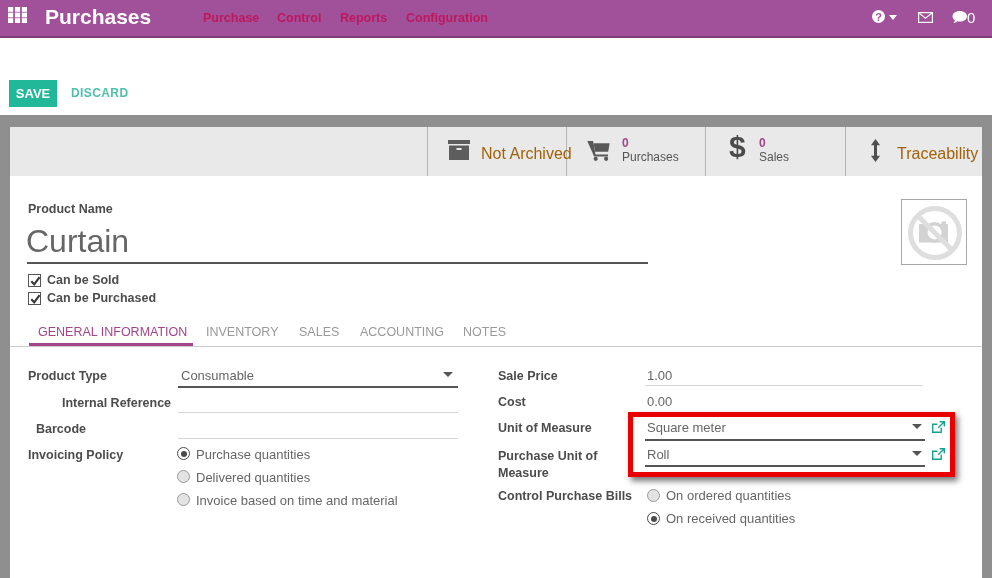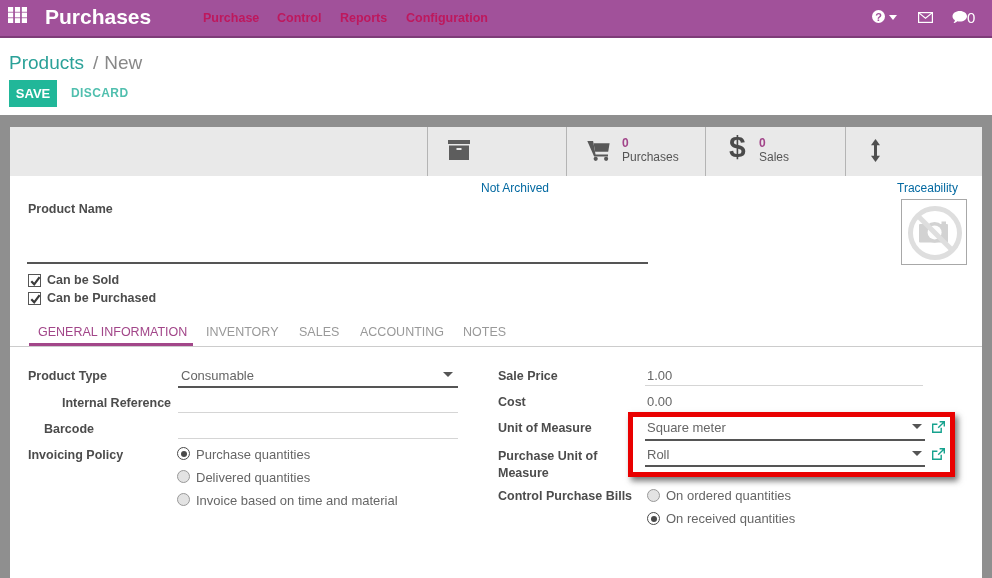--- a/index.html
+++ b/index.html
@@ -22,21 +22,21 @@
 #savebtn { position:absolute; left:9px; top:80px; width:48px; height:27px; background:#21b799; color:#fff; font-size:13px; font-weight:bold; text-align:center; line-height:27px; }
 #discard { position:absolute; left:71px; top:80px; height:27px; line-height:27px; color:#50bfae; font-size:12px; font-weight:bold; letter-spacing:0.4px; }
 
 
 #content { position:absolute; left:0; top:115px; width:992px; height:463px; background:#8f8f8f; }
 #sheet { position:absolute; left:10px; top:127px; width:972px; height:451px; background:#fff; }
 
 
 #statusbar { position:absolute; left:10px; top:127px; width:972px; height:49px; background:#e9e9e9; }
 .sb-btn { position:absolute; top:127px; height:49px; border-left:1px solid #b4b4b4; }
-.sb-text { color:#0369a1; font-size:12px;margin-top:36px; }
+.sb-text { color:#a16207; font-size:16px; }
 .stat-num { color:#a2458a; font-size:12px; font-weight:bold; }
 .stat-lbl { color:#555; font-size:12px; }
 
 
 .label { color:#4c4c4c; font-size:12.5px; font-weight:bold; }
 .value { color:#666; font-size:13px; }
 #pname-label { position:absolute; left:28px; top:202px; }
 #pname { position:absolute; left:26px; top:223px; font-size:32px; color:#666; }
 #pname-line { position:absolute; left:27px; top:262px; width:621px; height:2px; background:#555; }
 
@@ -98,21 +98,20 @@
   <svg class="abs" style="left:918px;top:11.5px;" width="15" height="11" viewBox="0 0 15 11">
     <rect x="0.6" y="0.6" width="13.8" height="9.8" fill="none" stroke="#fff" stroke-width="1.2"></rect>
     <path d="M0.6 0.6 L7.5 6.2 L14.4 0.6" fill="none" stroke="#fff" stroke-width="1.2"></path>
   </svg>
   <svg class="abs" style="left:952px;top:10.5px;" width="15" height="13" viewBox="0 0 15 13">
     <path d="M7.8 0 C3.7 0 0.5 2.3 0.5 5.2 C0.5 6.8 1.4 8.2 2.9 9.1 C2.9 10.2 2.3 11.3 1.5 12 C2.9 12 4.3 11.3 5.2 10.2 C6 10.4 6.9 10.5 7.8 10.5 C11.9 10.5 15 8.2 15 5.2 C15 2.3 11.9 0 7.8 0 Z" fill="#fff"></path>
   </svg>
   <div class="abs" style="left:967px;top:9px;color:#fff;font-size:15px;">0</div>
 
   <div id="cp"></div>
-  <div id="breadcrumb"><span class="bc-link">Products</span><span class="bc-sep" style="margin:0 6px 0 9px;">/</span><span class="bc-cur">New</span></div>
   <div id="savebtn">SAVE</div>
   <div id="discard">DISCARD</div>
 
   <div id="content"></div>
   <div id="sheet"></div>
   <div id="statusbar"></div>
 
   <div class="sb-btn" style="left:427px;width:139px;"></div>
   <div class="sb-btn" style="left:566px;width:139px;"></div>
   <div class="sb-btn" style="left:705px;width:140px;"></div>
@@ -143,20 +142,21 @@
   <svg class="abs" style="left:871px;top:139px;" width="9" height="23" viewBox="0 0 9 23">
     <g fill="#4f4f4f">
       <rect x="3" y="4" width="3" height="15"></rect>
       <path d="M4.5 0 L9 6.2 H0 Z"></path>
       <path d="M4.5 23 L9 16.8 H0 Z"></path>
     </g>
   </svg>
   <div class="abs sb-text" style="left:897px;top:145px;">Traceability</div>
 
   <div id="pname-label" class="label">Product Name</div>
+  <div id="pname">Curtain</div>
   <div id="pname-line"></div>
 
   <div class="cb" style="top:274px;">
     <svg width="13" height="13" viewBox="0 0 13 13">
         <path d="M2.3 6.3 L5.2 9.3 L10.6 2.2" fill="none" stroke="#3a3a3a" stroke-width="2.2"></path>
       </svg>
   </div>
   <div class="cb-lbl label" style="top:273px;">Can be Sold</div>
   <div class="cb" style="top:292px;">
     <svg width="13" height="13" viewBox="0 0 13 13">
@@ -174,21 +174,21 @@
   <div id="tab-line"></div>
 
   <div class="abs label" style="left:28px;top:369px;">Product Type</div>
   <div class="abs value" style="left:181px;top:368px;">Consumable</div>
   <div class="caret" style="left:443px;top:372px;"></div>
   <div class="uline-dark" style="left:178px;top:386px;width:280px;"></div>
 
   <div class="abs label" style="left:28px;top:396px;padding-left:34px;">Internal Reference</div>
   <div class="uline-light" style="left:178px;top:412px;width:280px;"></div>
 
-  <div class="abs label" style="left:44px;top:422px;">Barcode</div>
+  <div class="abs label" style="left:36px;top:422px;">Barcode</div>
   <div class="uline-light" style="left:178px;top:438px;width:280px;"></div>
 
   <div class="abs label" style="left:28px;top:448px;">Invoicing Policy</div>
   <div class="radio sel" style="left:177px;top:447px;"></div>
   <div class="abs value" style="left:196px;top:447px;">Purchase quantities</div>
   <div class="radio" style="left:177px;top:470px;"></div>
   <div class="abs value" style="left:196px;top:470px;">Delivered quantities</div>
   <div class="radio" style="left:177px;top:493px;"></div>
   <div class="abs value" style="left:196px;top:493px;">Invoice based on time and material</div>
 

